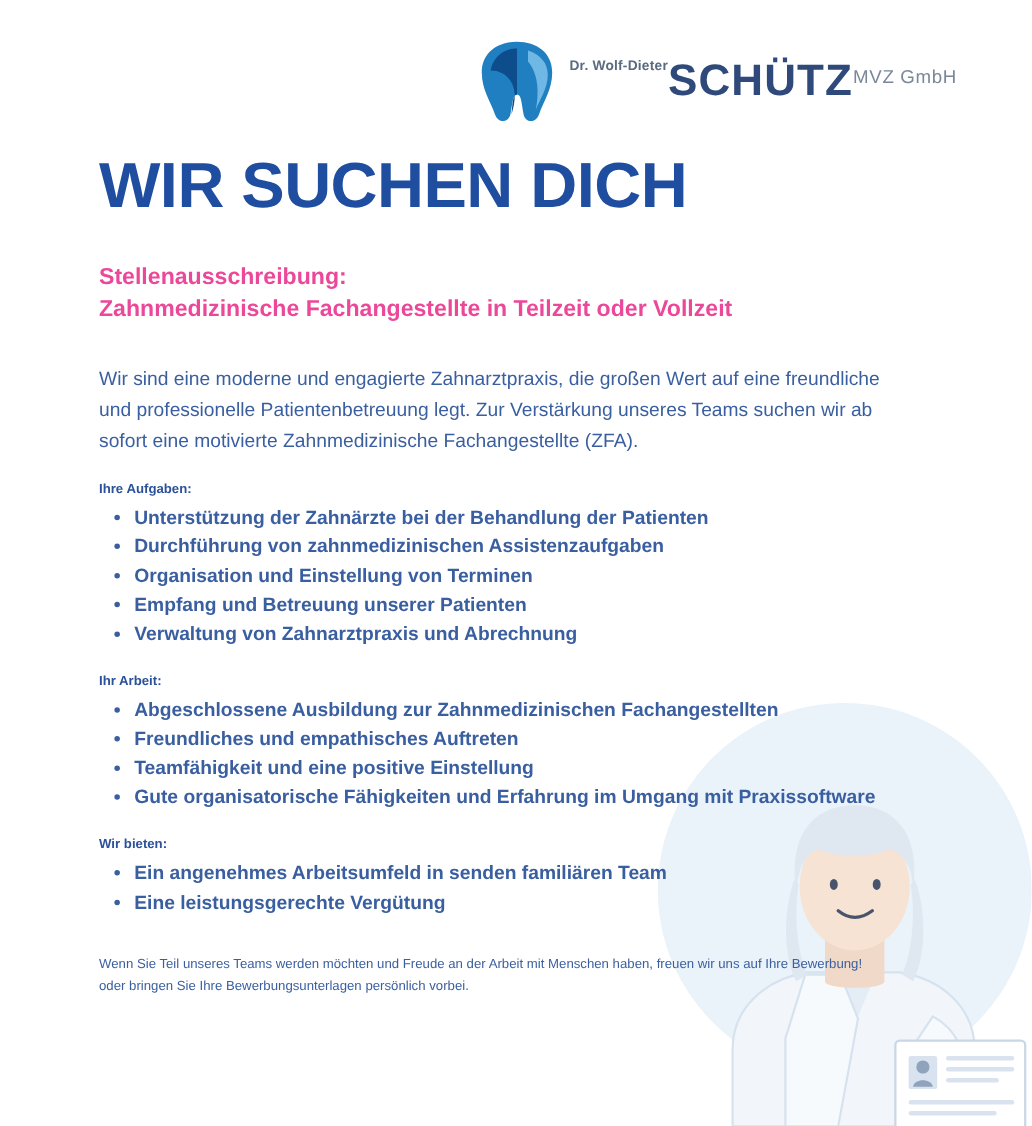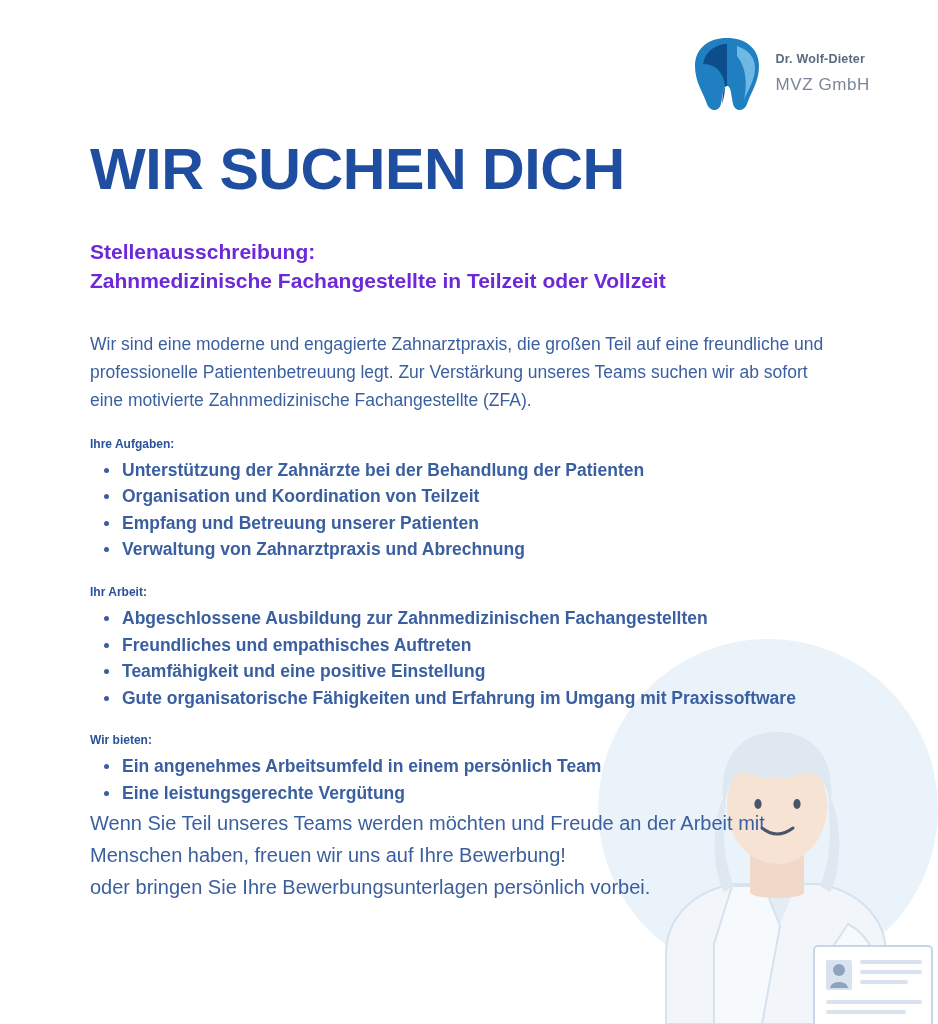--- a/index.html
+++ b/index.html
@@ -44,21 +44,21 @@
     gap: 12px;
     z-index: 3;
   }
   .logo-mark {
     width: 72px;
     height: 78px;
     flex: none;
   }
   .logo-text {
     display: flex;
-    flex-direction: column;
+    flex-direction: row;
     justify-content: center;
     line-height: 1;
   }
   .logo-pre {
     font-size: 12.5px;
     font-weight: bold;
     color: #5b6b7f;
     letter-spacing: .2px;
     margin-bottom: 3px;
   }
@@ -92,21 +92,21 @@
     font-stretch: condensed;
     transform: scaleX(1.02);
     transform-origin: left center;
     line-height: 1;
   }
 
   .subline {
     margin-top: 30px;
     font-size: 21px;
     font-weight: bold;
-    color: #6d28d9;
+    color: #ec4899;
     line-height: 1.4;
   }
 
   .intro {
     margin-top: 34px;
     font-size: 17.5px;
     line-height: 1.62;
     color: #3a5fa0;
     max-width: 740px;
   }
@@ -136,21 +136,22 @@
     position: absolute;
     left: 14px;
     top: 11px;
     width: 5px;
     height: 5px;
     border-radius: 50%;
     background: #3a5fa0;
   }
 
   .closing {
-    font-size: 20px;
+    margin-top: 34px;
+    font-size: 12px;
     line-height: 1.62;
     color: #3a5fa0;
     max-width: 740px;
   }
   .closing a {
     color: #3a5fa0;
     text-decoration: underline;
   }
 </style>
 </head>
@@ -193,53 +194,55 @@
   </svg>
 
   <div class="logo">
     <svg class="logo-mark" viewBox="0 0 72 78" aria-hidden="true">
       <path d="M36 4 C18 4 4 14 4 32 C4 48 12 58 16 70 C19 78 28 78 30 70 C32 60 32 52 36 52 C40 52 40 60 42 70 C44 78 53 78 56 70 C60 58 68 48 68 32 C68 14 54 4 36 4 Z" fill="#1f7fc0"></path>
       <path d="M36 10 C24 10 14 18 12 30 C24 30 33 38 34 52 C34 58 33 64 31 70 C32 60 32 52 36 52 Z" fill="#0d4d8c"></path>
       <path d="M46 12 C58 16 64 24 64 34 C64 46 57 56 53 66 C56 52 56 34 46 22 Z" fill="#6fb7e4"></path>
     </svg>
     <div class="logo-text">
       <div class="logo-pre">Dr. Wolf-Dieter</div>
+      <div class="logo-name">SCHÜTZ</div>
       <div class="logo-sub">MVZ GmbH</div>
     </div>
   </div>
 
   <div class="content">
     <h1 class="headline">WIR SUCHEN DICH</h1>
 
     <div class="subline">
       <div>Stellenausschreibung:</div>
       <div>Zahnmedizinische Fachangestellte in Teilzeit oder Vollzeit</div>
     </div>
 
-    <p class="intro">Wir sind eine moderne und engagierte Zahnarztpraxis, die großen Teil auf eine freundliche und professionelle Patientenbetreuung legt. Zur Verstärkung unseres Teams suchen wir ab sofort eine motivierte Zahnmedizinische Fachangestellte (ZFA).</p>
+    <p class="intro">Wir sind eine moderne und engagierte Zahnarztpraxis, die großen Wert auf eine freundliche und professionelle Patientenbetreuung legt. Zur Verstärkung unseres Teams suchen wir ab sofort eine motivierte Zahnmedizinische Fachangestellte (ZFA).</p>
 
     <div class="section-title">Ihre Aufgaben:</div>
     <ul class="bullets">
       <li>Unterstützung der Zahnärzte bei der Behandlung der Patienten</li>
-      <li>Organisation und Koordination von Teilzeit</li>
+      <li>Durchführung von zahnmedizinischen Assistenzaufgaben</li>
+      <li>Organisation und Einstellung von Terminen</li>
       <li>Empfang und Betreuung unserer Patienten</li>
       <li>Verwaltung von Zahnarztpraxis und Abrechnung</li>
     </ul>
 
     <div class="section-title">Ihr Arbeit:</div>
     <ul class="bullets">
       <li>Abgeschlossene Ausbildung zur Zahnmedizinischen Fachangestellten</li>
       <li>Freundliches und empathisches Auftreten</li>
       <li>Teamfähigkeit und eine positive Einstellung</li>
       <li>Gute organisatorische Fähigkeiten und Erfahrung im Umgang mit Praxissoftware</li>
     </ul>
 
     <div class="section-title">Wir bieten:</div>
     <ul class="bullets">
-      <li>Ein angenehmes Arbeitsumfeld in einem persönlich Team</li>
+      <li>Ein angenehmes Arbeitsumfeld in senden familiären Team</li>
       <li>Eine leistungsgerechte Vergütung</li>
     </ul>
 
     <div class="closing">
       <div>Wenn Sie Teil unseres Teams werden möchten und Freude an der Arbeit mit Menschen haben, freuen wir uns auf Ihre Bewerbung!</div>
       <div>oder bringen Sie Ihre Bewerbungsunterlagen persönlich vorbei.</div>
     </div>
 
   </div>
 </div>

